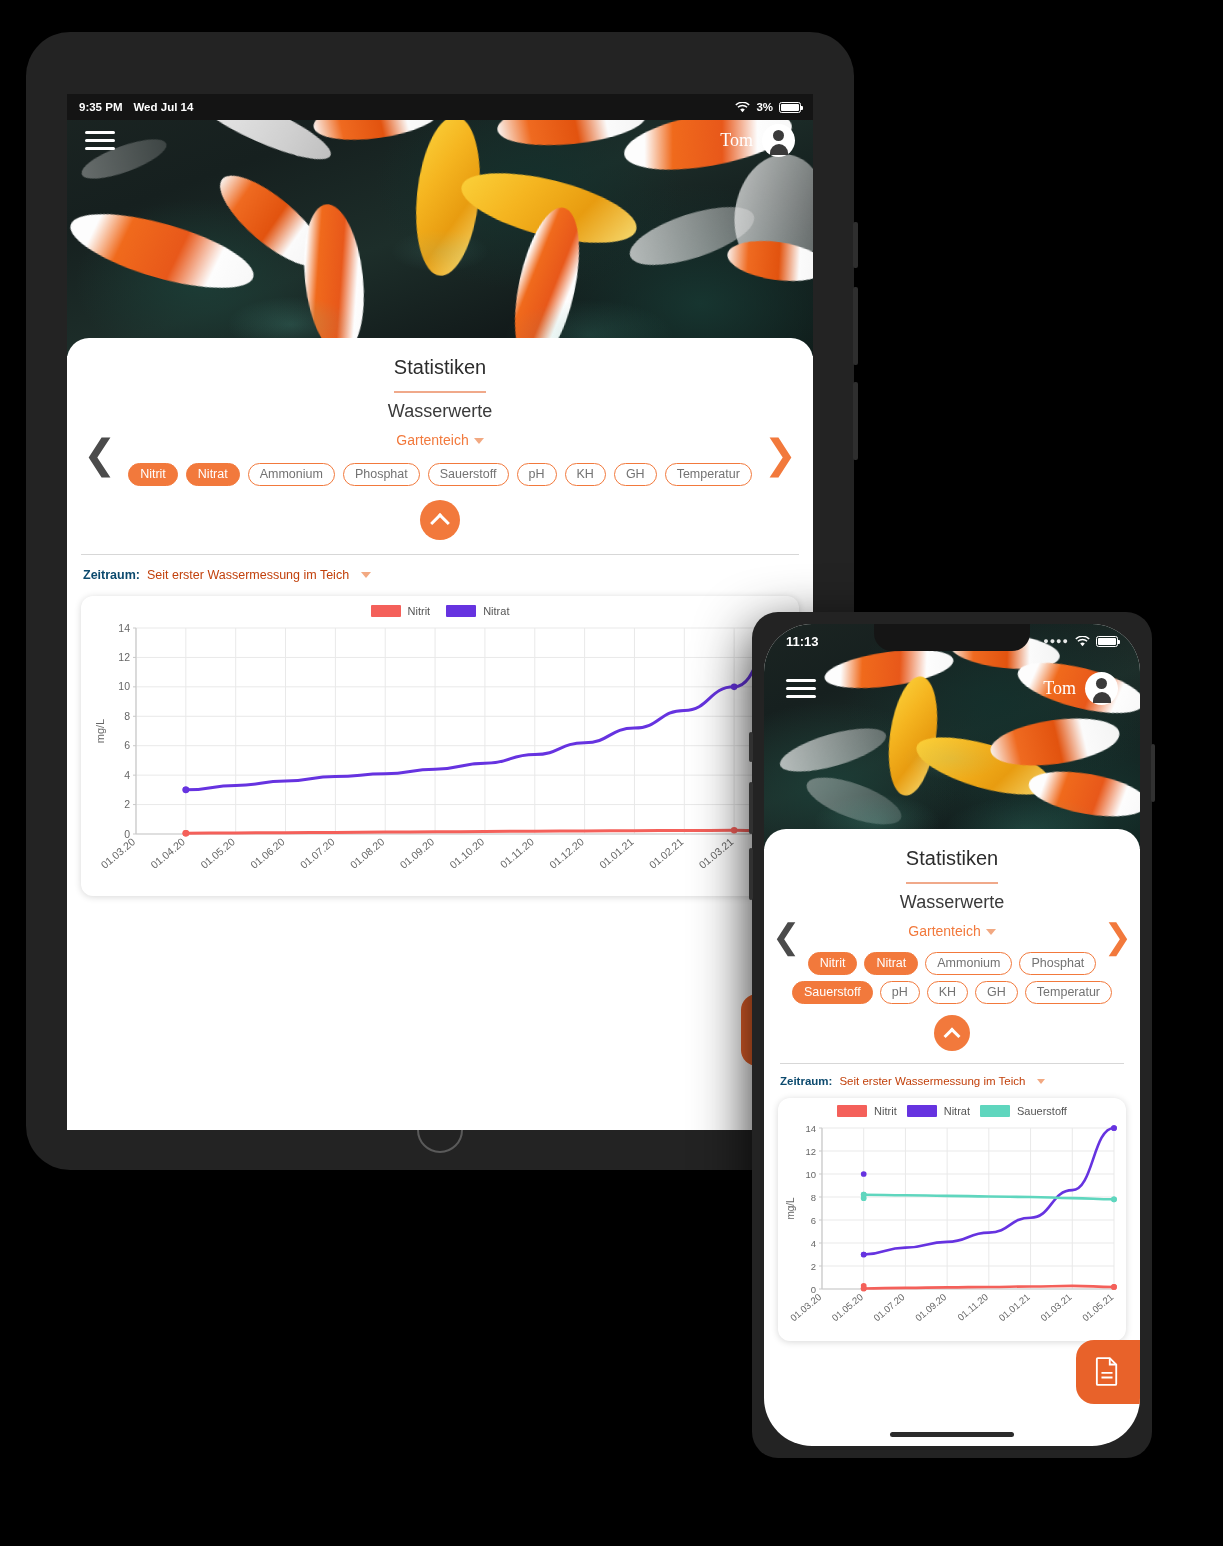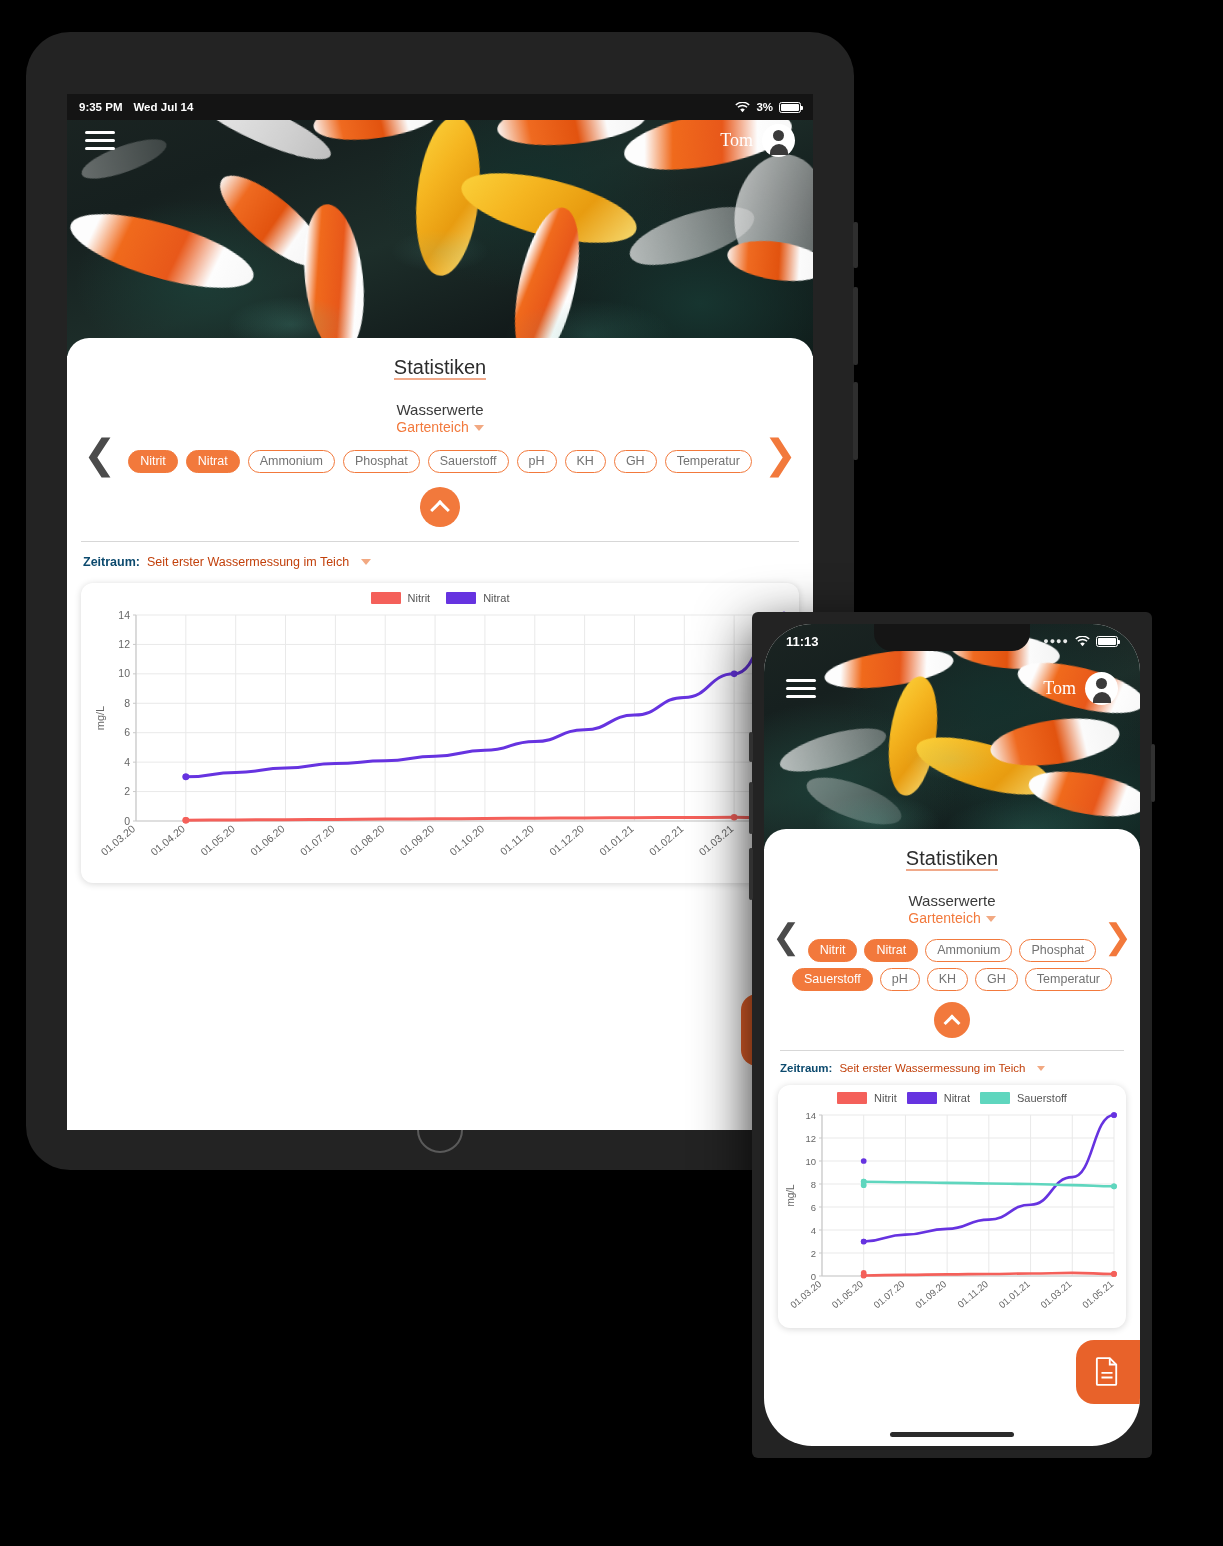--- a/index.html
+++ b/index.html
@@ -34,21 +34,21 @@
   .tablet-home {
     position: absolute; left: 50%; bottom: 17px; margin-left: -23px;
     width: 46px; height: 46px; border-radius: 50%;
     border: 2px solid #5a5a5a;
   }
 
   
   .phone {
     position: absolute; left: 752px; top: 612px;
     width: 400px; height: 846px;
-    background: #232323; border-radius: 6px;
+    background: #232323; border-radius: 26px;
     box-shadow: 0 18px 55px rgba(0,0,0,0.85);
   }
   .phone-side-btn {
     position: absolute; right: -3px; width: 4px;
     background: #313131; border-radius: 2px;
   }
   .pb1 { top: 132px; height: 58px; }
   .phone-side-btn-l {
     position: absolute; left: -3px; width: 4px;
     background: #313131; border-radius: 2px;
@@ -106,23 +106,23 @@
   .burger span { display: block; width: 30px; height: 3px; background: #fff; border-radius: 2px; }
   .user { margin-left: auto; display:flex; align-items:center; gap: 9px; }
   .user .uname { color:#fff; font-size: 18px; }
   .avatar { width: 33px; height: 33px; border-radius: 50%; background:#fff; position: relative; }
   .avatar::before { content:""; position:absolute; left:50%; top:6px; margin-left:-5.5px; width:11px;height:11px;border-radius:50%; background:#3a3a3a;}
   .avatar::after { content:""; position:absolute; left:50%; bottom:2px; margin-left:-9px; width:18px;height:11px;border-radius:9px 9px 0 0; background:#3a3a3a;}
 
   
   .card { background:#fff; border-radius: 22px 22px 0 0; position: relative; }
   .sheet-title { text-align:center; font-size: 20px; color:#2c2c2c; padding-top: 18px; }
-  .sheet-title span { border-bottom: 2px solid #F0A98A; padding-bottom: 0; }
-  .subtitle { text-align:center; font-size: 15px; color:#3a3a3a; margin-top: 22px; }
-  .pond-row { text-align:center; }
+  .sheet-title span { border-bottom: 2px solid #F0A98A; padding-bottom: 13px; }
+  .subtitle { text-align:center; font-size: 18px; color:#3a3a3a; margin-top: 22px; }
+  .pond-row { text-align:center; margin-top: 9px; }
   .pond { color:#F2793C; font-size: 14px; }
   .caret { display:inline-block; margin-left: 5px; border-left: 5px solid transparent; border-right:5px solid transparent; border-top: 6px solid #F2A982; vertical-align: middle;}
   .arrow { position:absolute; font-size: 40px; line-height: 1; font-weight: 300; top: 96px; cursor:pointer; font-family:"DejaVu Sans", sans-serif;}
   .arrow.left { left: 16px; color: #4b4b4b; }
   .arrow.right { right: 16px; color: #F2793C; }
 
   .chips { display:flex; flex-wrap: wrap; justify-content:center; gap: 7px 8px; padding: 14px 14px 0; }
   .chip { border-radius: 14px; border: 1.2px solid #F2793C; color:#737373; background:#fff;
           font-size: 12.5px; padding: 3px 11px 4px; white-space: nowrap; cursor:pointer; }
   .chip.on { background:#F2793C; color:#fff; border-color:#F2793C; }

